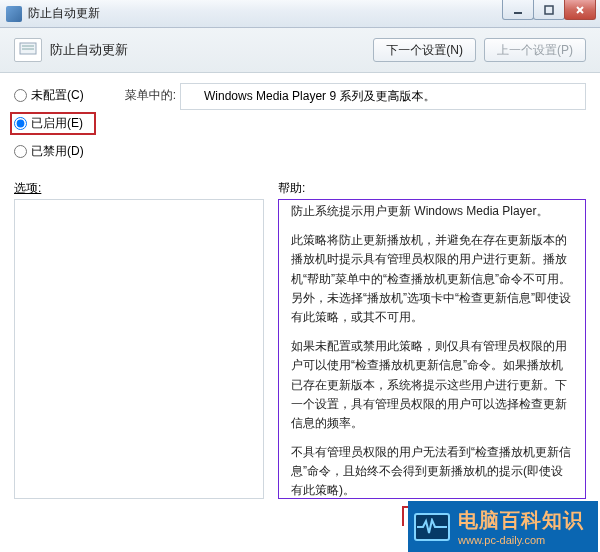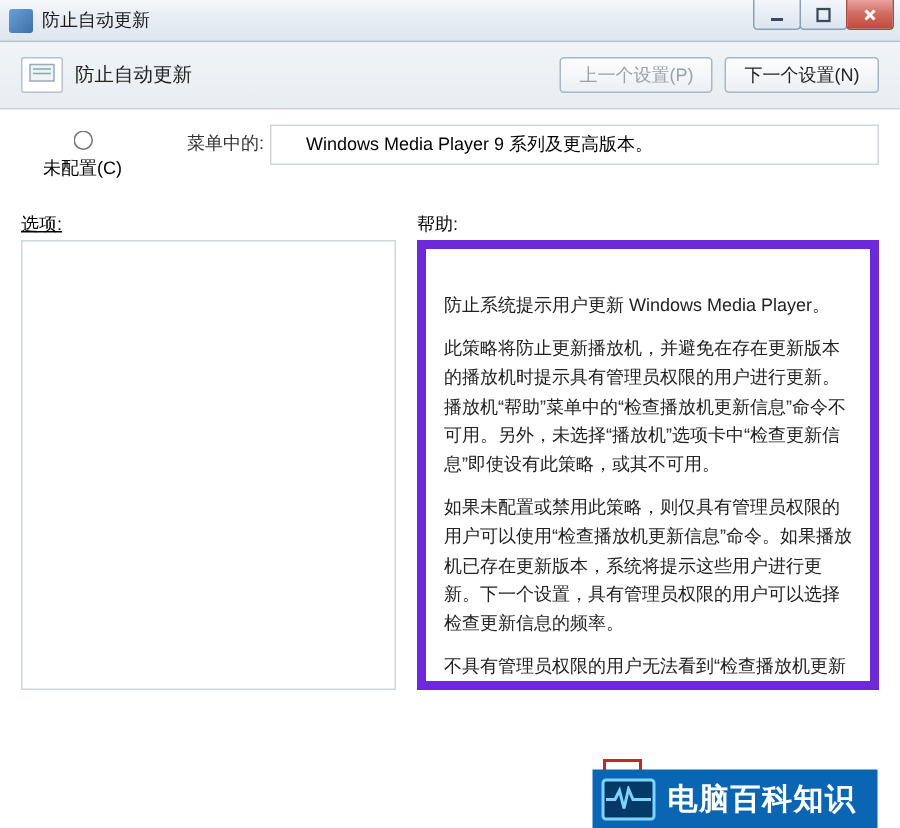--- a/index.html
+++ b/index.html
@@ -90,21 +90,20 @@
   .content {
     display:flex;
     padding:10px 14px 6px 14px;
     gap:14px;
   }
   .left-col { width:82px; flex:none; }
   .radio-row {
     display:flex; align-items:center;
     margin:4px 0 8px 0;
     gap:4px;
-    flex-direction:column;
   }
   .radio-row input { margin:0; }
   .radio-row label { white-space:nowrap; }
   .highlight-box {
     border:2px solid #c1272d;
     padding:1px 2px;
     margin:4px -4px 8px -4px;
     width:86px;
   }
   .highlight-box .radio-row { margin:0; }
@@ -142,36 +141,36 @@
   }
   .options-pane {
     width:250px; flex:none;
     height:300px;
     border:1px solid #cfd7de;
     background:#fff;
   }
   .help-pane {
     flex:1;
     height:300px;
-    border:6px solid #6d28d9;
-    background:#fff;
-    padding:28px 12px;
+    border:1px solid #6d28d9;
+    background:#fff;
+    padding:2px 12px;
     overflow-y:auto;
     line-height:1.6;
     font-size:12px;
     color:#222;
   }
   .help-pane p { margin:0 0 10px 0; }
 
   
   .watermark {
     position:absolute;
-    right:15px; bottom:0;
+    right:2px; bottom:0;
     background:#0a66b2;
-    color:#ffffff;
+    color:#fdba74;
     font-size:20px;
     padding:6px 14px 6px 50px;
     display:flex; align-items:center;
     letter-spacing:1px;
     font-weight:bold;
   }
   .watermark .pulse-icon {
     position:absolute; left:6px; top:50%; transform:translateY(-50%);
     width:36px; height:28px;
     border:2px solid #7fd3ff;
@@ -222,30 +221,40 @@
     <div class="header-icon">
       <svg width="18" height="16" viewBox="0 0 18 16">
         <rect x="1" y="1" width="16" height="11" fill="#eef3f7" stroke="#9ab" stroke-width="1"></rect>
         <line x1="3" y1="4" x2="15" y2="4" stroke="#8aa" stroke-width="1"></line>
         <line x1="3" y1="7" x2="15" y2="7" stroke="#8aa" stroke-width="1"></line>
       </svg>
     </div>
     <span class="header-title">防止自动更新</span>
   </div>
   <div class="header-buttons">
+    <button class="hdr-btn">下一个设置(N)</button>
     <button class="hdr-btn disabled">上一个设置(P)</button>
-    <button class="hdr-btn">下一个设置(N)</button>
   </div>
 </div>
 
 <div class="content">
   <div class="left-col">
     <div class="radio-row">
       <input type="radio" name="state" style="">
       <label>未配置(C)</label>
+    </div>
+    <div class="highlight-box">
+      <div class="radio-row">
+        <input type="radio" name="state" checked="" style="">
+        <label>已启用(E)</label>
+      </div>
+    </div>
+    <div class="radio-row">
+      <input type="radio" name="state" style="">
+      <label>已禁用(D)</label>
     </div>
   </div>
 
   <div class="right-col">
     <div class="form-row">
       <div class="form-label">菜单中的:</div>
       <div class="platform-box">Windows Media Player 9 系列及更高版本。</div>
     </div>
   </div>
 </div>
@@ -268,14 +277,15 @@
 <div class="red-marker"></div>
 
 <div class="watermark">
   <div class="pulse-icon">
     <svg width="30" height="18" viewBox="0 0 30 18">
       <polyline points="0,9 6,9 9,3 12,15 15,2 18,9 30,9" fill="none" stroke="#7fd3ff" stroke-width="2"></polyline>
     </svg>
   </div>
   <div>
     <span>电脑百科知识</span>
+    <span class="sub">www.pc-daily.com</span>
   </div>
 </div>
 
 </body></html>

